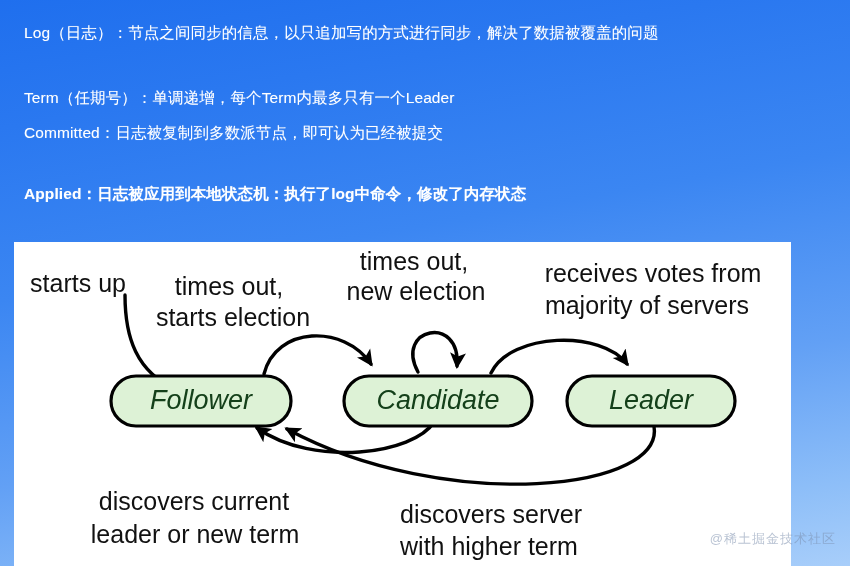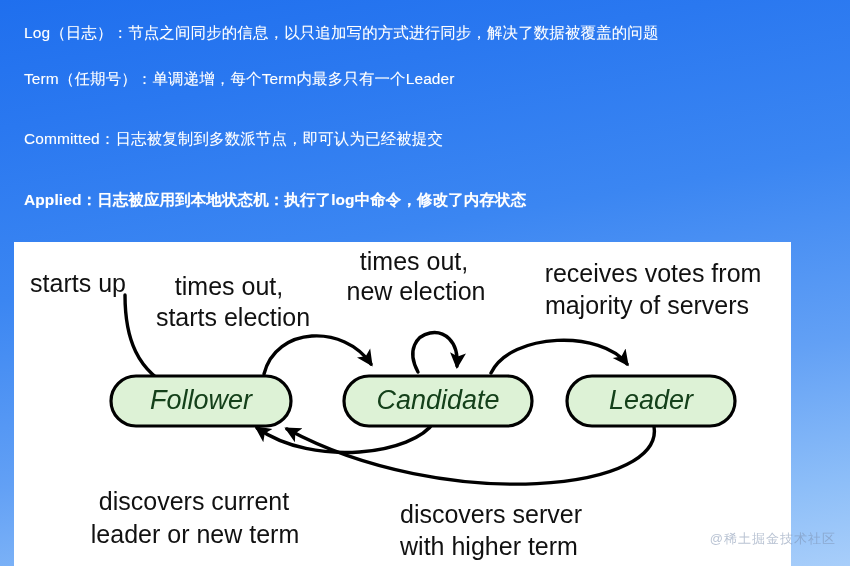--- a/index.html
+++ b/index.html
@@ -33,22 +33,22 @@
 
   .bullet-line {
     color: #ffffff;
     font-size: 15.5px;
     line-height: 1.2;
     letter-spacing: 0.1px;
     white-space: nowrap;
     text-shadow: 0 0 1px rgba(255,255,255,0.35);
   }
   .bullet-line.l1 { margin-top: 6px; }
-  .bullet-line.l2 { margin-top: 27px; }
-  .bullet-line.l3 { margin-top: 42px; }
+  .bullet-line.l2 { margin-top: 46px; }
+  .bullet-line.l3 { margin-top: 17px; }
   .bullet-line.l4 { margin-top: 42px; font-weight: bold; }
 
   
   #diagram-panel {
     position: absolute;
     left: 14px;
     top: 242px;
     width: 777px;
     height: 324px;
     background: #ffffff;

